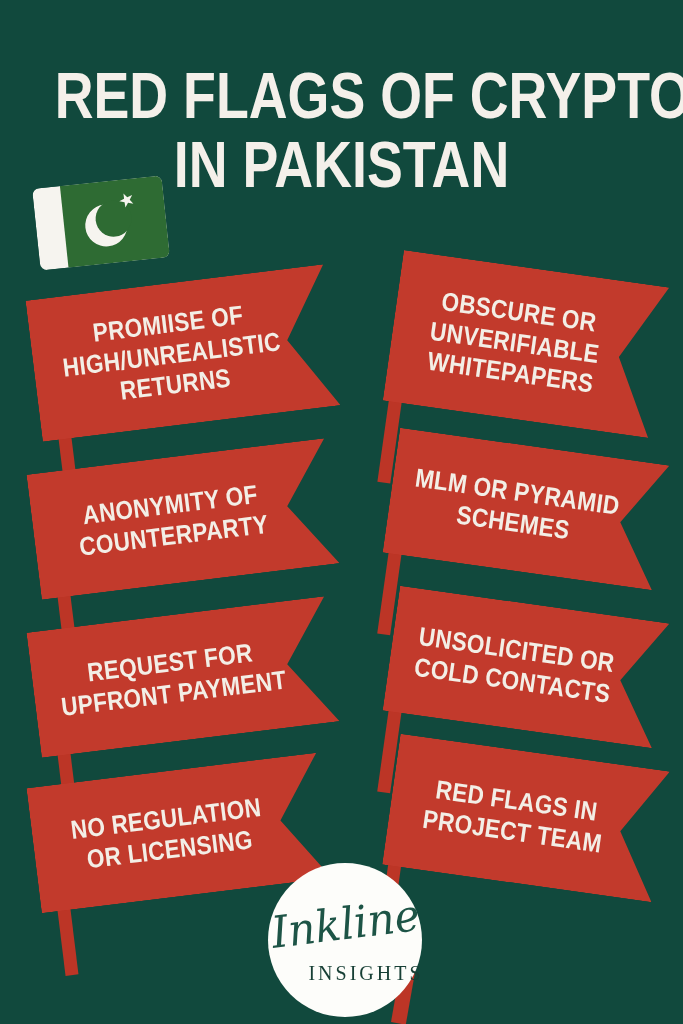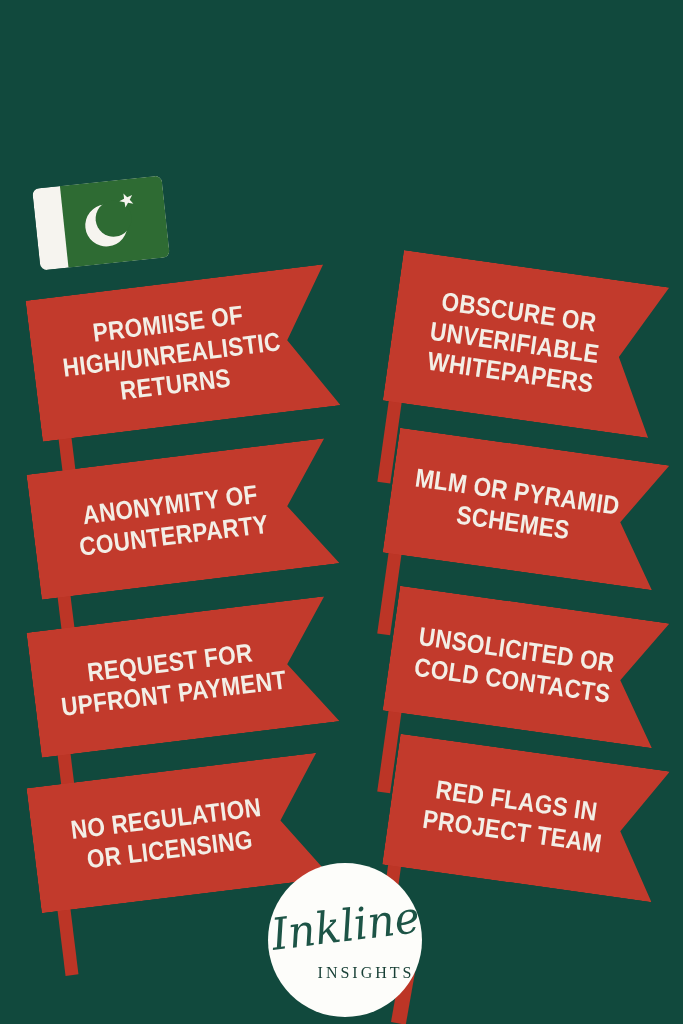--- a/index.html
+++ b/index.html
@@ -66,29 +66,33 @@
     position:absolute;left:268px;top:863px;width:154px;height:154px;
     border-radius:50%;background:#fdfdfa;z-index:30;
     display:flex;flex-direction:column;align-items:center;justify-content:center;
   }
   .logo-brand{
     font-family:"DejaVu Serif",serif;font-style:italic;font-weight:400;
     font-size:44px;line-height:1;color:#1d5446;
     transform:rotate(-7deg) scaleX(0.96);margin-top:6px;
   }
   .logo-subtitle{
-    font-family:"Liberation Serif",serif;font-size:16px;letter-spacing:3px;
+    font-family:"Liberation Serif",serif;font-size:20px;letter-spacing:3px;
     color:#173f35;margin-top:16px;margin-left:42px;
   }
 </style>
 </head>
 <body>
 
 <div class="canvas">
 
+  <div class="title">
+    <div class="title-line">RED FLAGS OF CRYPTO</div>
+    <div class="title-line">IN PAKISTAN</div>
+  </div>
 
   <div class="pak-flag">
     <svg width="130" height="82" viewBox="0 0 130 82" xmlns="http://www.w3.org/2000/svg">
       <rect x="0" y="0" width="130" height="82" fill="#f6f4ef"></rect>
       <rect x="28" y="0" width="102" height="82" fill="#2e6b33"></rect>
       <circle cx="70" cy="44" r="21" fill="#f6f4ef"></circle>
       <circle cx="78" cy="38" r="18" fill="#2e6b33"></circle>
       <polygon fill="#f6f4ef" points="90.4,13.9 93.8,18.1 98.9,16.4 96,20.9 99.2,25.2 94,23.8 90.9,28.2 90.6,22.8 85.5,21.3 90.5,19.3"></polygon>
     </svg>
   </div>

